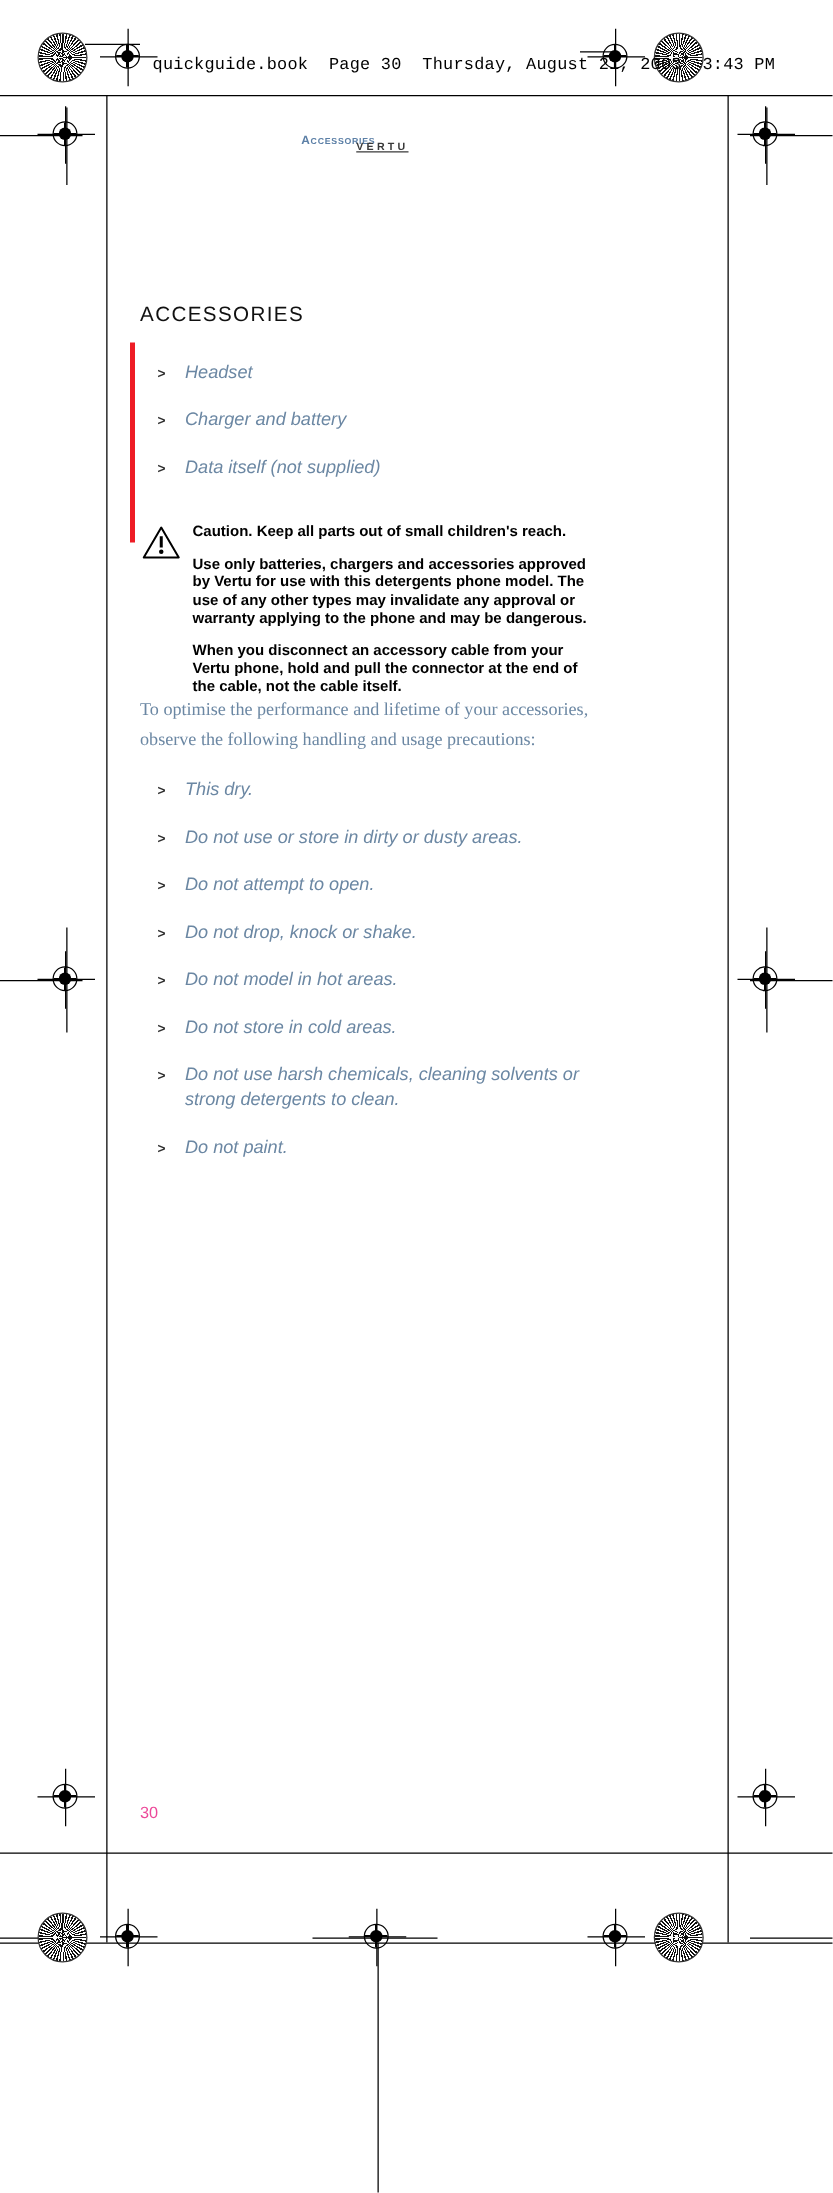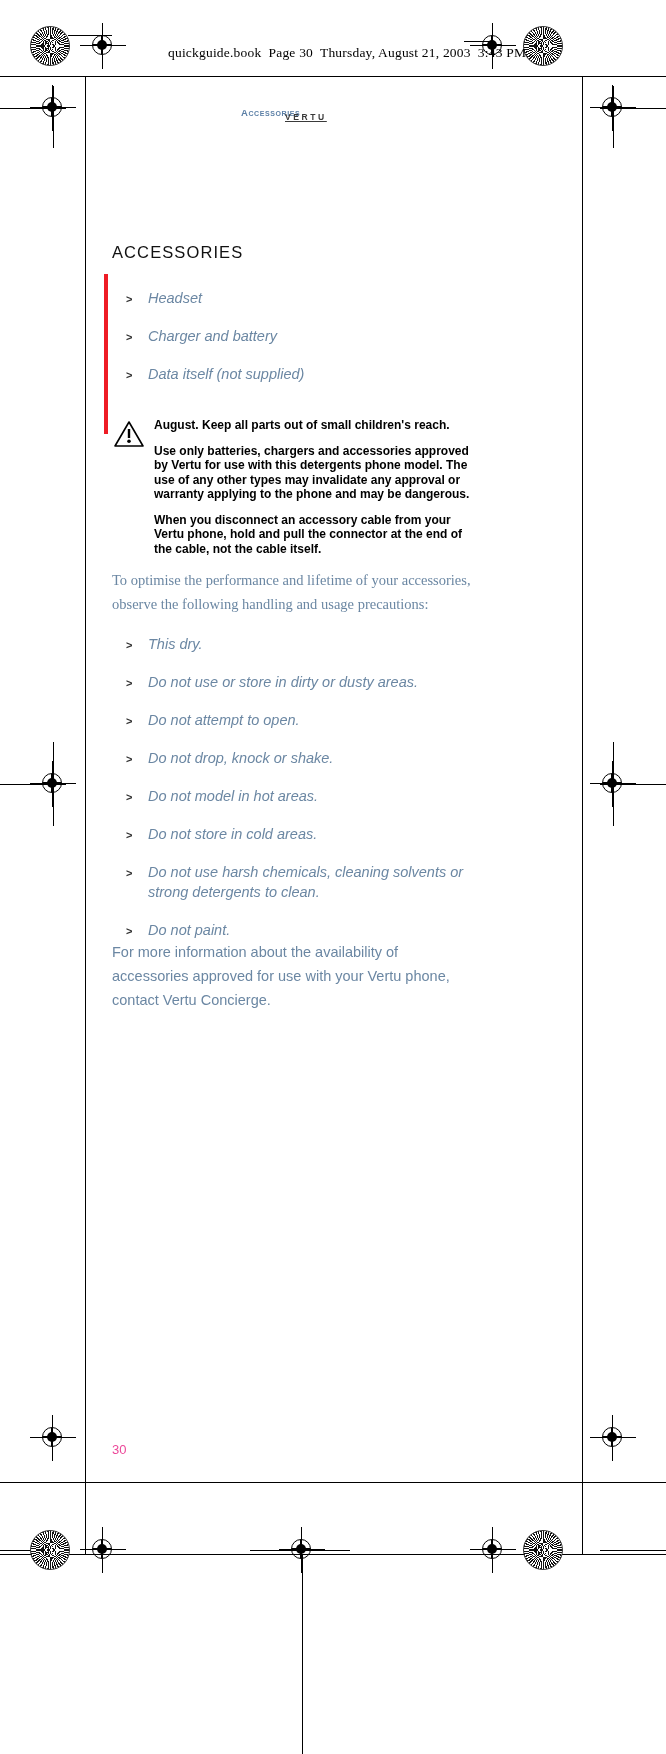--- a/index.html
+++ b/index.html
@@ -63,26 +63,25 @@
   .trim {
     position: absolute;
     background: #000;
   }
 
   
   .file-header {
     position: absolute;
     left: 122px;
     top: 45px;
-    font-family: Liberation Serif, serif;
+    font-family: Liberation Mono, monospace;
     font-size: 13.5px;
     color: #000;
     white-space: pre;
     letter-spacing: 0.2px;
-    margin-left: 46px;
   }
   .file-header-rule {
     position: absolute;
     background: #000;
     height: 1px;
   }
 
   
   .running-head {
     position: absolute;
@@ -182,21 +181,21 @@
     width: 32px;
     height: 28px;
   }
   .note p {
     margin: 0 0 11px 0;
     font-size: 12px;
     line-height: 14.5px;
     font-weight: bold;
     color: #000;
   }
-  .note p:last-child { margin-bottom: 12px; }
+  .note p:last-child { margin-bottom: 0; }
 
   .after-note { margin-top: 22px; font-family: Liberation Serif, serif; }
 
   .tail-para { margin-top: 20px; }
 
   
   .folio {
     position: absolute;
     left: 112px;
     top: 1442px;
@@ -311,21 +310,21 @@
     </ul>
 
     <div class="note">
       <span class="note-icon">
         <svg width="32" height="28" viewBox="0 0 32 28" aria-hidden="true">
           <polygon points="16,2 30,26 2,26" fill="none" stroke="#000" stroke-width="1.6" stroke-linejoin="round"></polygon>
           <rect x="14.8" y="9" width="2.4" height="9" fill="#000"></rect>
           <circle cx="16" cy="21.3" r="1.8" fill="#000"></circle>
         </svg>
       </span>
-      <p>August. Keep all parts out of small children's reach.</p>
+      <p>Caution. Keep all parts out of small children's reach.</p>
       <p>Use only batteries, chargers and accessories approved by Vertu for use with this detergents phone model. The use of any other types may invalidate any approval or warranty applying to the phone and may be dangerous.</p>
       <p>When you disconnect an accessory cable from your Vertu phone, hold and pull the connector at the end of the cable, not the cable itself.</p>
     </div>
 
     <p class="body after-note">To optimise the performance and lifetime of your accessories, observe the following handling and usage precautions:</p>
 
     <ul class="arrow-list">
       <li>
         <span class="marker">&gt;</span>
         <span>This dry.</span>
@@ -353,17 +352,16 @@
       <li>
         <span class="marker">&gt;</span>
         <span>Do not use harsh chemicals, cleaning solvents or strong detergents to clean.</span>
       </li>
       <li>
         <span class="marker">&gt;</span>
         <span>Do not paint.</span>
       </li>
     </ul>
 
-    <p class="body tail-para">For more information about the availability of accessories approved for use with your Vertu phone, contact Vertu Concierge.</p>
   </div>
 
   <div class="folio">30</div>
 </div>
 
 </body></html>

